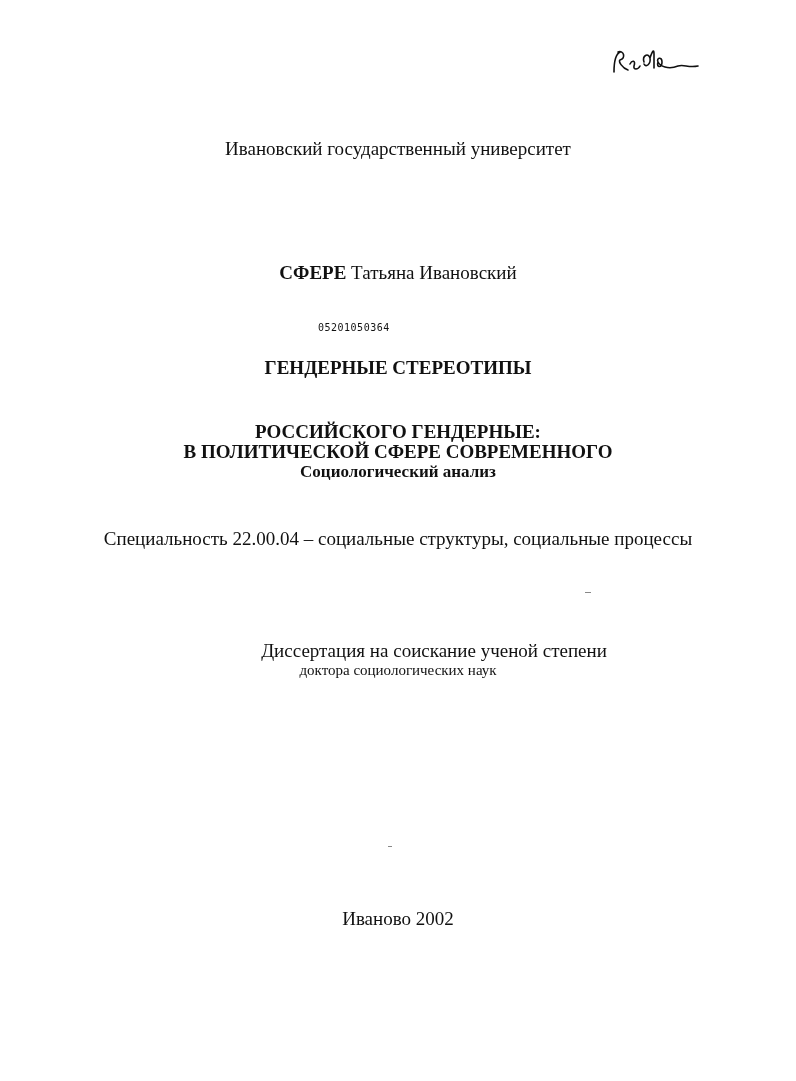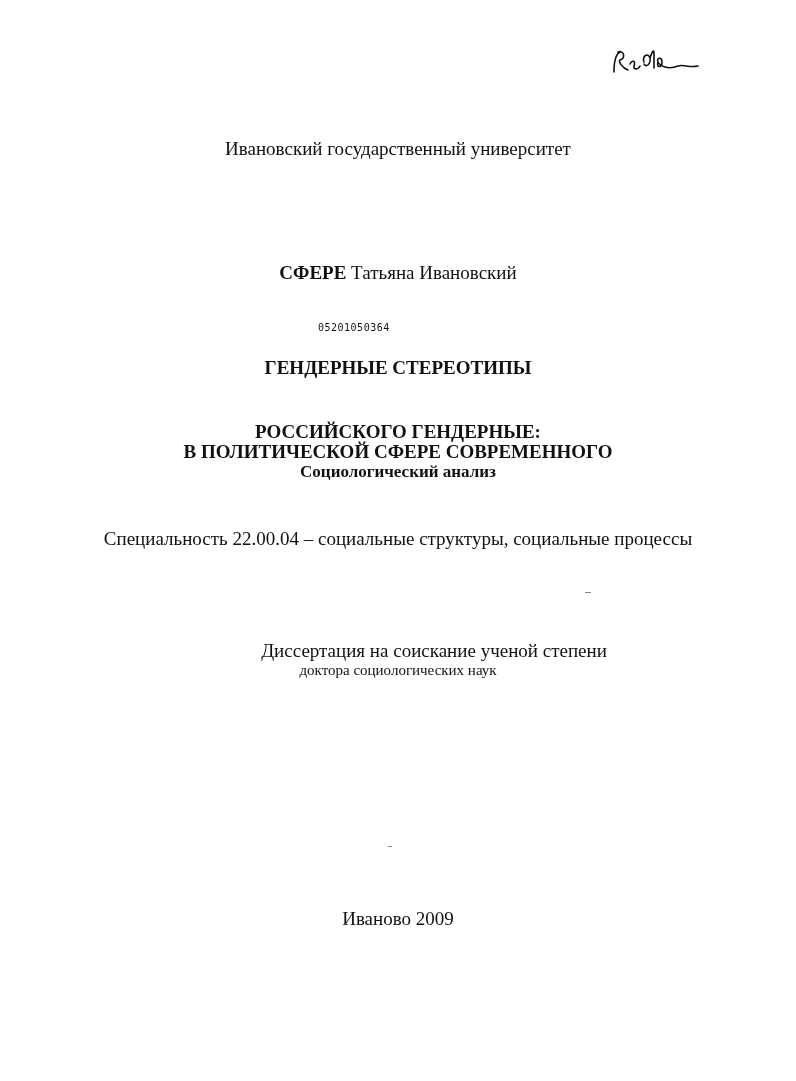--- a/index.html
+++ b/index.html
@@ -50,13 +50,13 @@
 
 <div class="abs center spec">Специальность 22.00.04 – социальные структуры, социальные процессы</div>
 
 <div class="abs speck" style="left:585px; top:592px; width:6px;"></div>
 
 <div class="abs center diss1">Диссертация на соискание ученой степени</div>
 <div class="abs center diss2">доктора социологических наук</div>
 
 <div class="abs speck" style="left:388px; top:846px; width:4px;"></div>
 
-<div class="abs center city">Иваново 2009</div>
+<div class="abs center city">Иваново 2002</div>
 
 </body></html>

